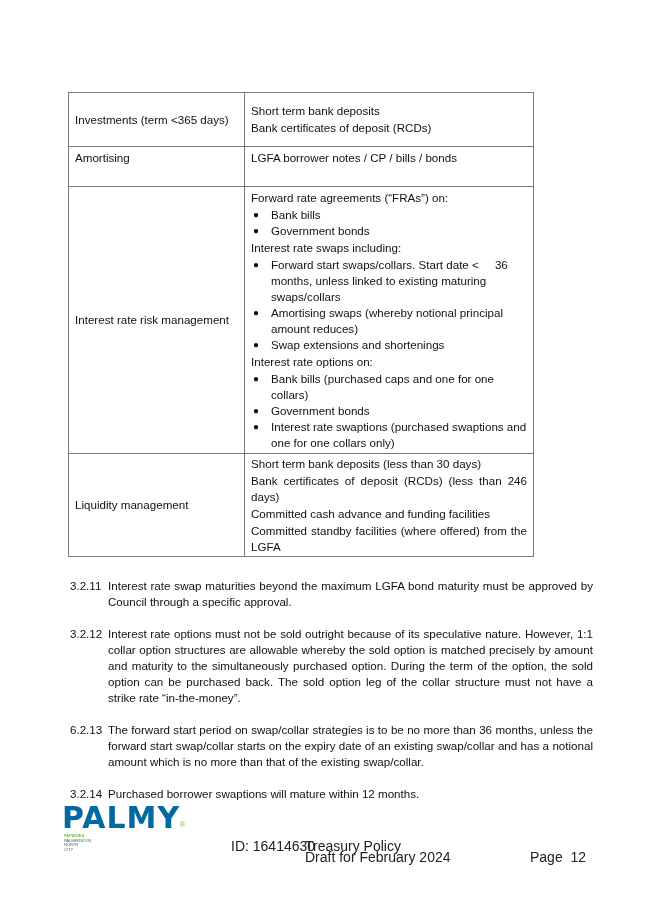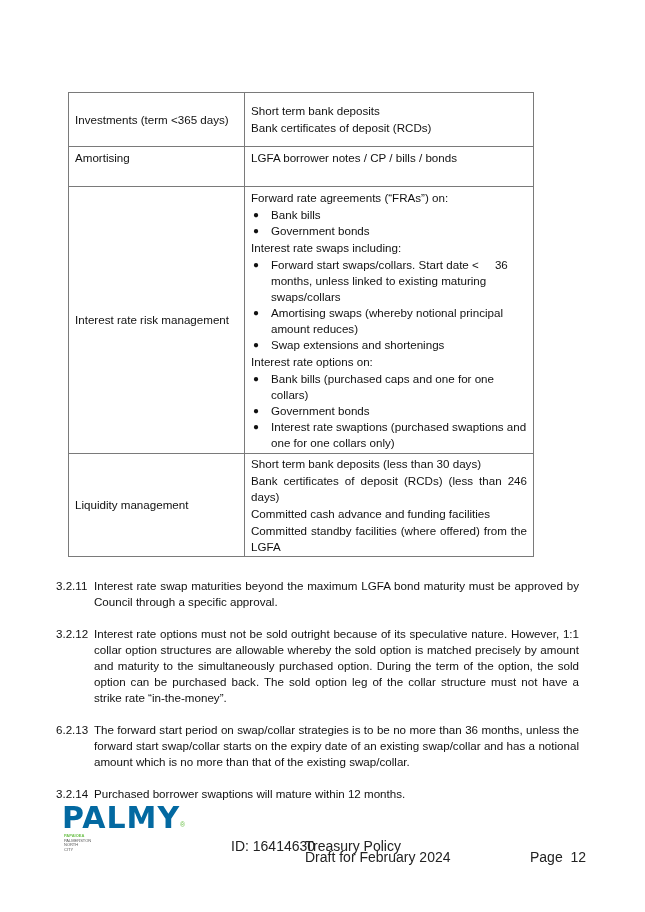--- a/index.html
+++ b/index.html
@@ -20,21 +20,21 @@
 
   .cell-line { margin: 1px 0; }
   .row-2 .col-right { vertical-align: top; padding-top: 2px; }
   .row-1 .col-left { padding-top: 0; }
   .justify { text-align: justify; text-align-last: left; }
 
   ul.bullets { list-style: none; margin: 0; padding: 0; }
   ul.bullets li { position: relative; padding-left: 20px; margin: 0 0 0 0; }
   ul.bullets li .bullet { position: absolute; left: 2px; top: 0; font-size: 10px; }
 
-  .clauses { position: absolute; left: 56px; top: 578px; width: 523px;
+  .clauses { position: absolute; left: 70px; top: 578px; width: 523px;
              font-size: 11.6px; line-height: 16px; }
   .clause { position: relative; padding-left: 38px; margin-bottom: 16px; text-align: justify; }
   .clause .num { position: absolute; left: 0; top: 0; }
   .clause.single { margin-bottom: 0; }
 
   .logo { position: absolute; left: 62px; top: 803px; width: 130px; height: 50px; }
   .logo-word { font-family: "DejaVu Sans", sans-serif; font-weight: bold; font-size: 30px;
     letter-spacing: 1px; color: #0369a1; line-height: 30px; }
   .logo-reg { position: absolute; left: 118px; top: 18px; font-size: 7px; color: #6cc04a; }
   .logo-sub { font-size: 4px; line-height: 4.5px; color: #555; margin-left: 2px; margin-top: 1px; }

